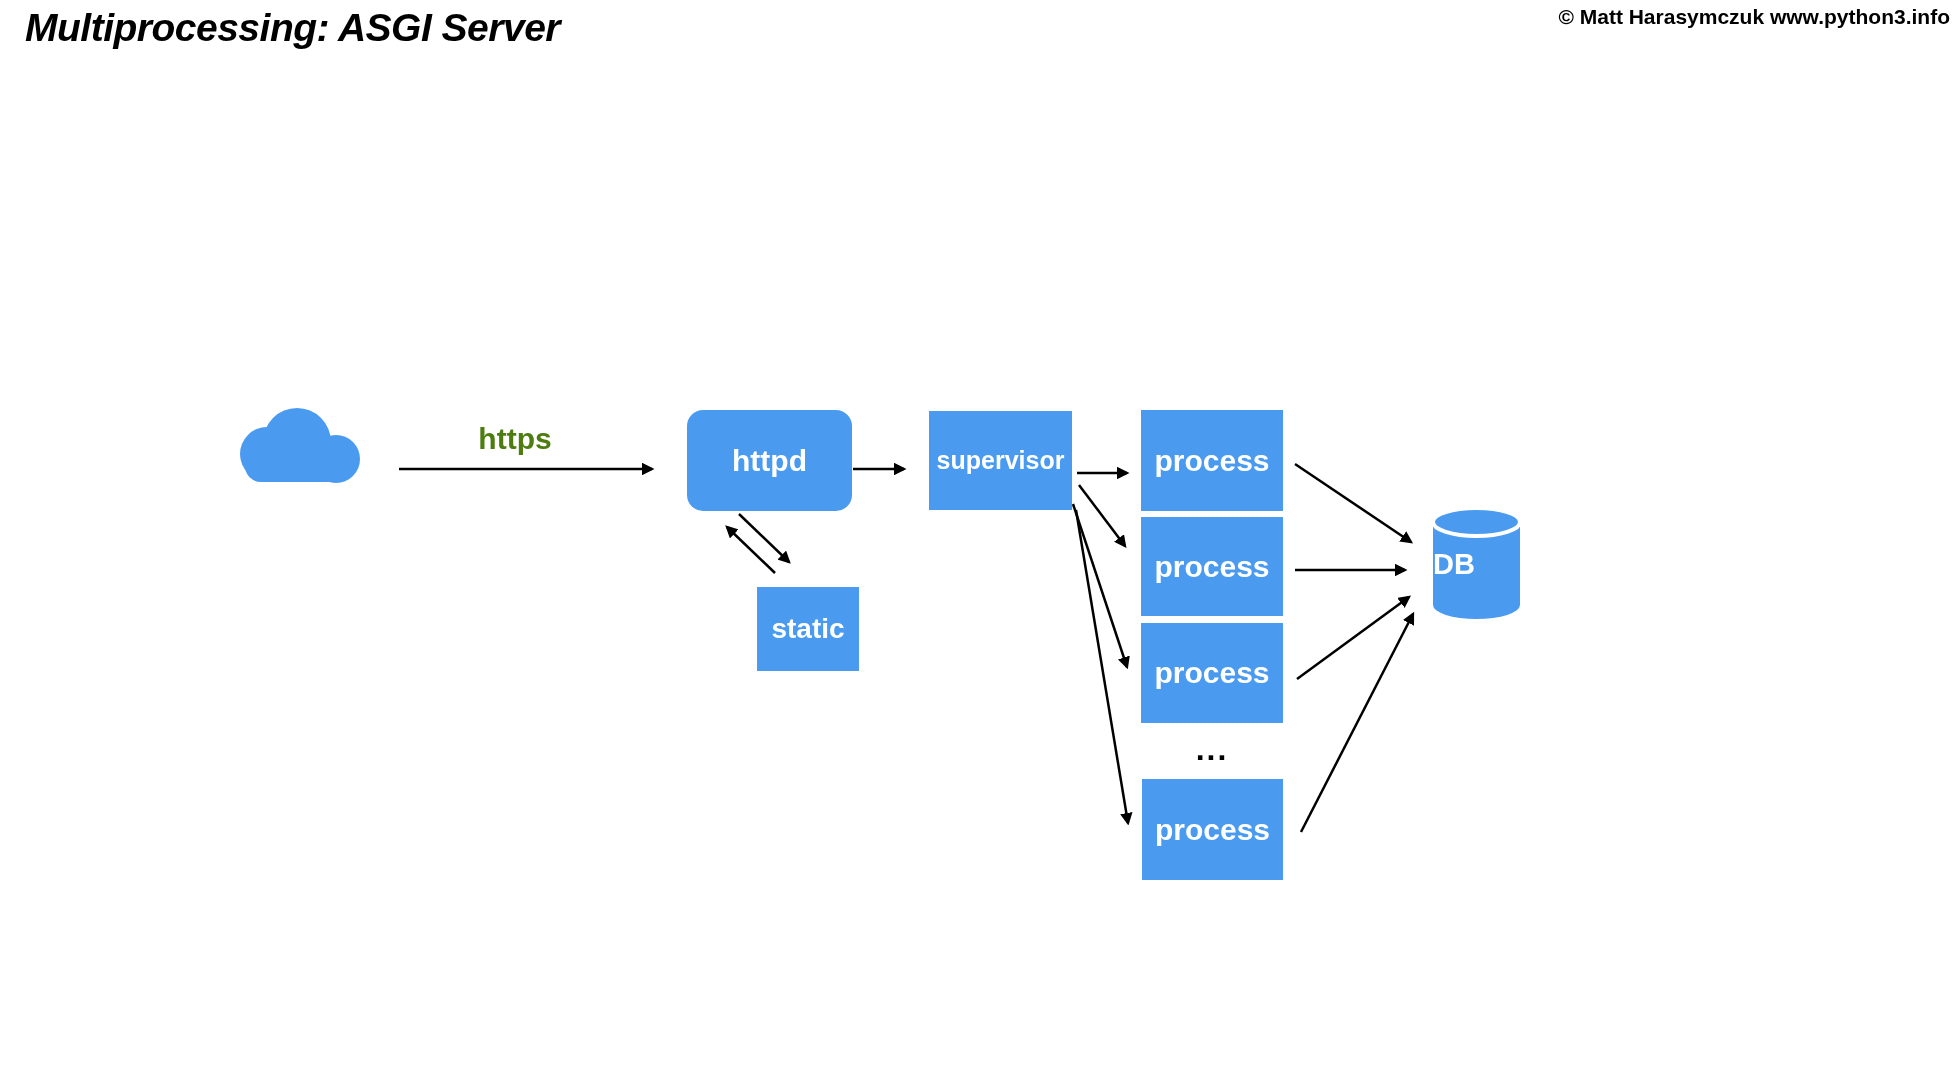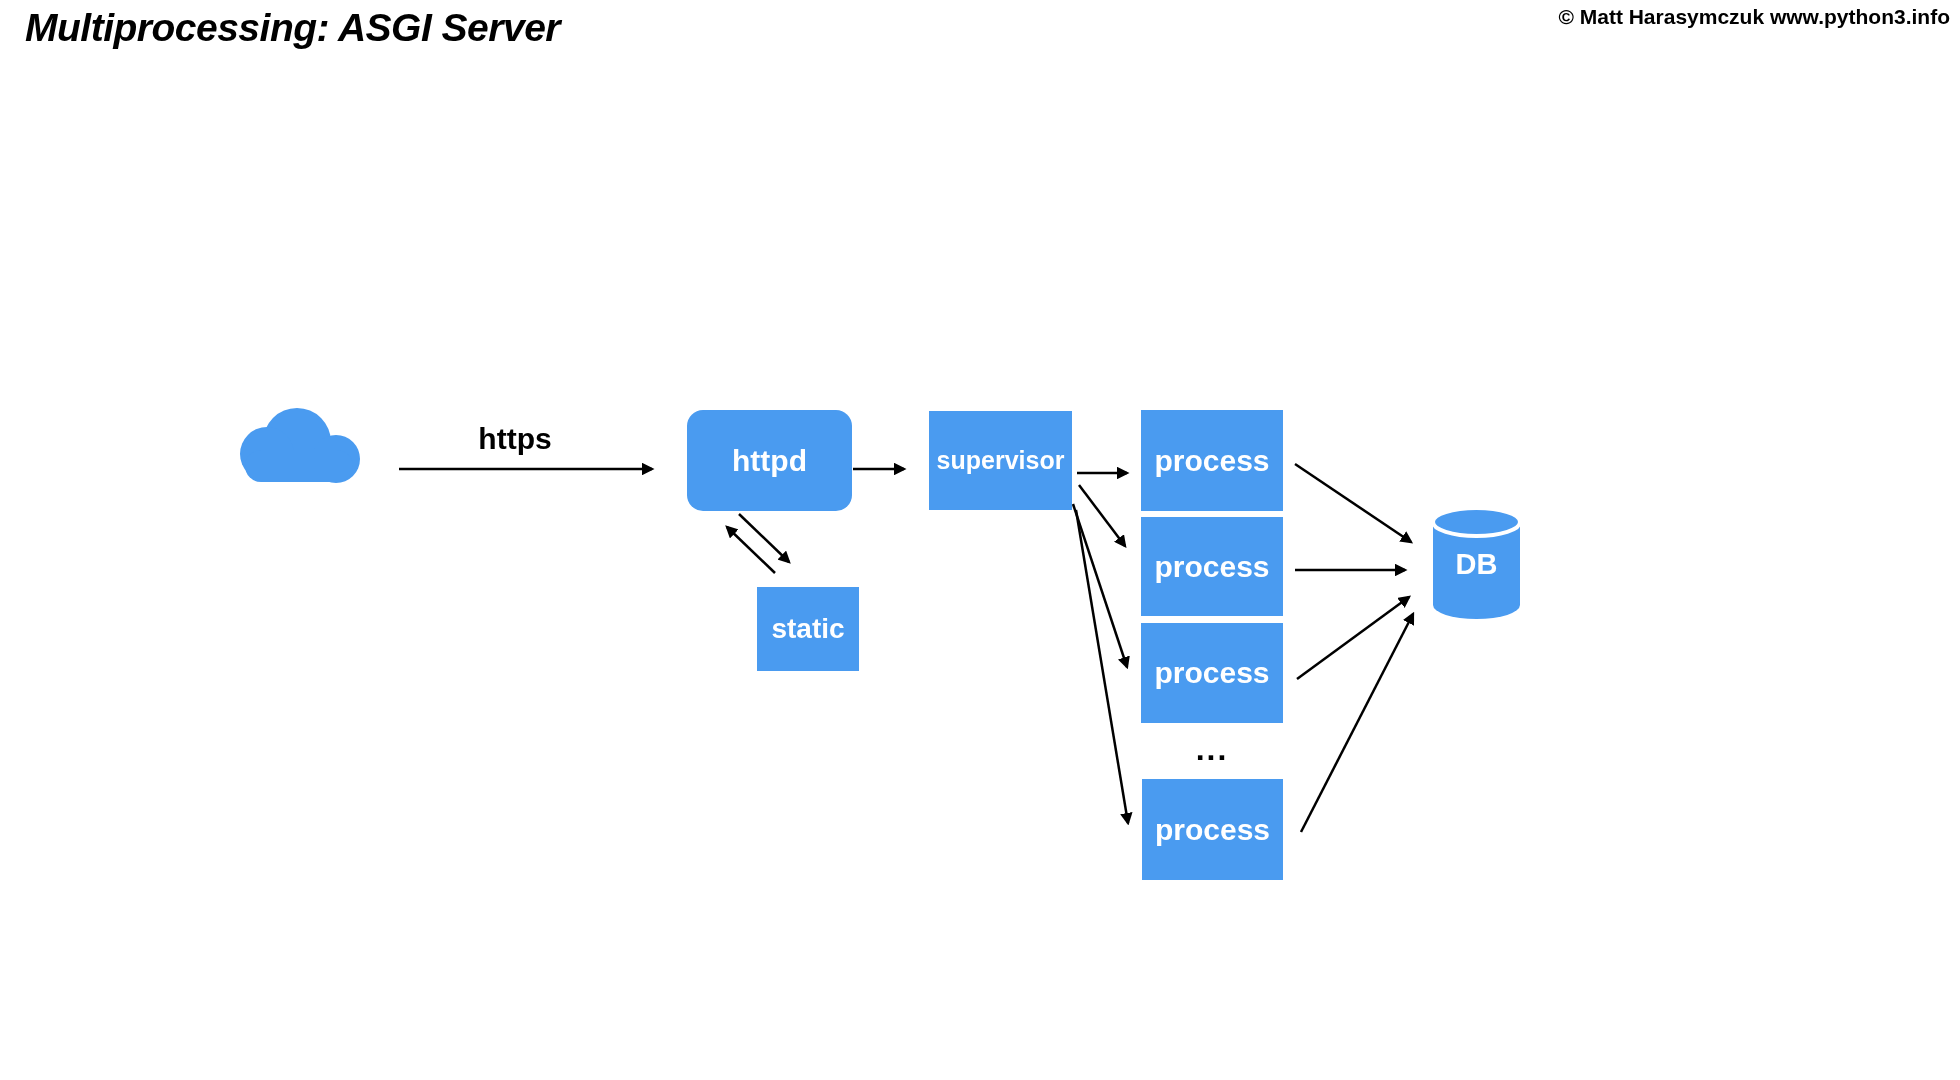--- a/index.html
+++ b/index.html
@@ -36,30 +36,30 @@
   .node-httpd      { left: 687px;  top: 410px; width: 165px; height: 101px; font-size: 30px; border-radius: 16px; }
   .node-supervisor { left: 929px;  top: 411px; width: 143px; height: 99px;  font-size: 25px; }
   .node-static     { left: 757px;  top: 587px; width: 102px; height: 84px;  font-size: 28px; }
   .node-process-1  { left: 1141px; top: 410px; width: 142px; height: 101px; font-size: 30px; }
   .node-process-2  { left: 1141px; top: 517px; width: 142px; height: 99px;  font-size: 30px; }
   .node-process-3  { left: 1141px; top: 623px; width: 142px; height: 100px; font-size: 30px; }
   .node-process-4  { left: 1142px; top: 779px; width: 141px; height: 101px; font-size: 30px; }
 
   .edge-label-https {
     position: absolute; left: 430px; top: 422px; width: 170px;
-    text-align: center; font-size: 30px; font-weight: bold; color: #000000;
+    text-align: center; font-size: 30px; font-weight: bold; color: #4d7c0f;
   }
   .ellipsis {
     position: absolute; left: 1141px; top: 733px; width: 142px;
     text-align: center; font-size: 32px; line-height: 32px;
     font-weight: bold; color: #000; letter-spacing: 2px;
   }
   .db-label {
     position: absolute; left: 1433px; top: 548px; width: 87px;
-    text-align: center; font-size: 29px; font-weight: bold; color: #ffffff;
+    text-align: left; font-size: 29px; font-weight: bold; color: #ffffff;
   }
 </style>
 </head>
 <body>
 
 <div class="canvas">
 
   <div class="title">Multiprocessing: ASGI Server</div>
   <div class="copyright">© Matt Harasymczuk www.python3.info</div>
 

